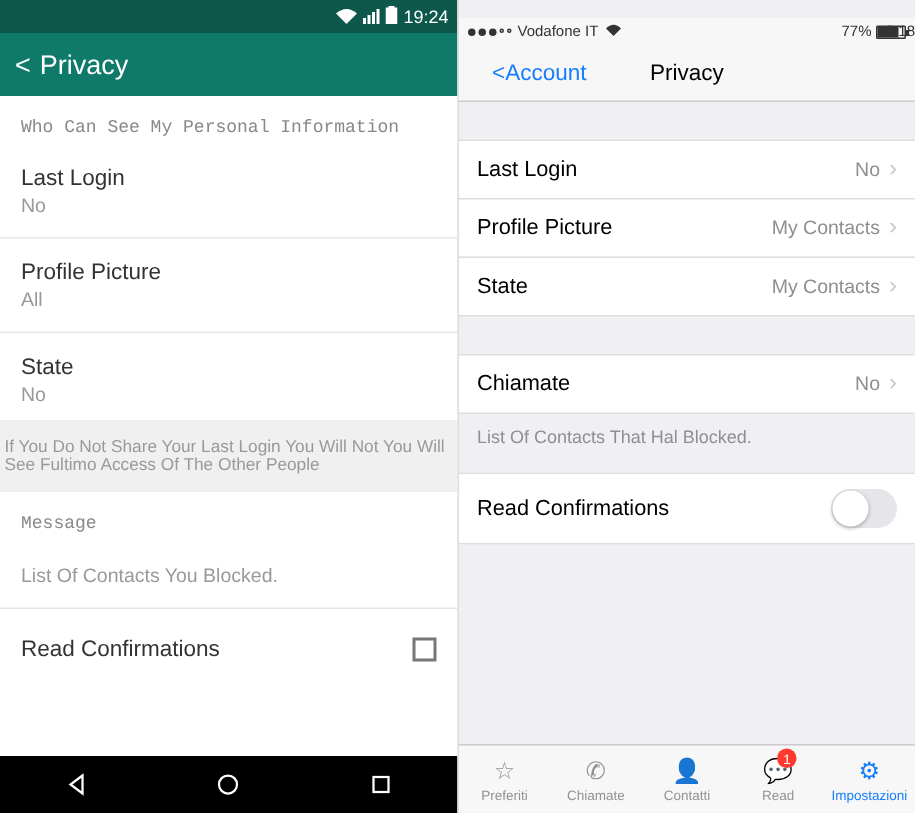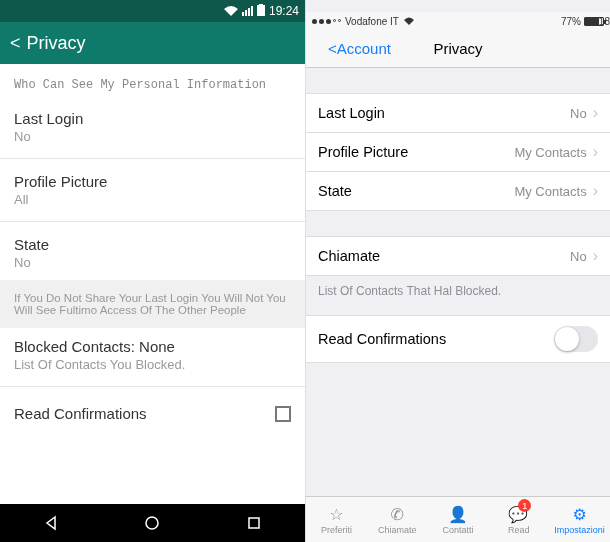--- a/index.html
+++ b/index.html
@@ -12,21 +12,21 @@
     .and-status { height: 22px; background: #0d574b; color: #fff; display: flex; justify-content: flex-end; align-items: center; padding: 0 6px; font-size: 12px; gap: 4px; }
     .and-header { height: 42px; background: #0f7a6a; display: flex; align-items: center; padding: 0 10px; color: #fff; }
     .and-header .back { font-size: 18px; margin-right: 6px; }
     .and-header .title { font-size: 18px; font-weight: 500; }
     .and-content { flex: 1; background: #fff; overflow: hidden; padding: 0; }
     .and-section-h { font-size: 12px; color: #888; padding: 14px 14px 8px; font-family: Liberation Mono, monospace; }
     .and-row { padding: 10px 14px; }
     .and-row .lbl { font-size: 15px; color: #333; }
     .and-row .val { font-size: 13px; color: #999; margin-top: 2px; }
     .and-divider { height: 1px; background: #e5e5e5; margin: 4px 0; }
-    .and-note { background: #f0f0f0; padding: 12px 14px; font-size: 11.5px; color: #999; }
+    .and-note { background: #f0f0f0; padding: 12px 3px; font-size: 11.5px; color: #999; }
     .and-check-row { display: flex; justify-content: space-between; align-items: center; padding: 14px; }
     .and-check-row .lbl { font-size: 15px; color: #333; }
     .checkbox { width: 16px; height: 16px; border: 2px solid #777; }
     .and-nav { height: 38px; background: #000; display: flex; justify-content: space-around; align-items: center; }
     .nav-tri, .nav-cir, .nav-sq { width: 16px; height: 16px; }
     .nav-tri svg, .nav-cir svg, .nav-sq svg { display: block; }
 
     
     .ios-status { height: 18px; background: #f7f7f7; display: flex; justify-content: space-between; align-items: center; padding: 0 6px; font-size: 10px; color: #333; margin-top: 12px; }
     .ios-header { height: 38px; background: #f7f7f7; border-bottom: 1px solid #ccc; display: flex; align-items: center; justify-content: center; position: relative; }
@@ -92,22 +92,22 @@
     <div class="and-row">
       <div class="lbl">Profile Picture</div>
       <div class="val">All</div>
     </div>
     <div class="and-divider"></div>
     <div class="and-row">
       <div class="lbl">State</div>
       <div class="val">No</div>
     </div>
     <div class="and-note">If You Do Not Share Your Last Login You Will Not You Will See Fultimo Access Of The Other People</div>
-    <div class="and-row">
-      <div class="lbl">Blocked Contacts: None</div>
+    <div class="and-section-h">Message</div>
+    <div class="and-row">
       <div class="val">List Of Contacts You Blocked.</div>
     </div>
     <div class="and-divider"></div>
     <div class="and-check-row">
       <span class="lbl">Read Confirmations</span>
       <span class="checkbox"></span>
     </div>
   </div>
   <div class="and-nav">
     <span class="nav-tri">

